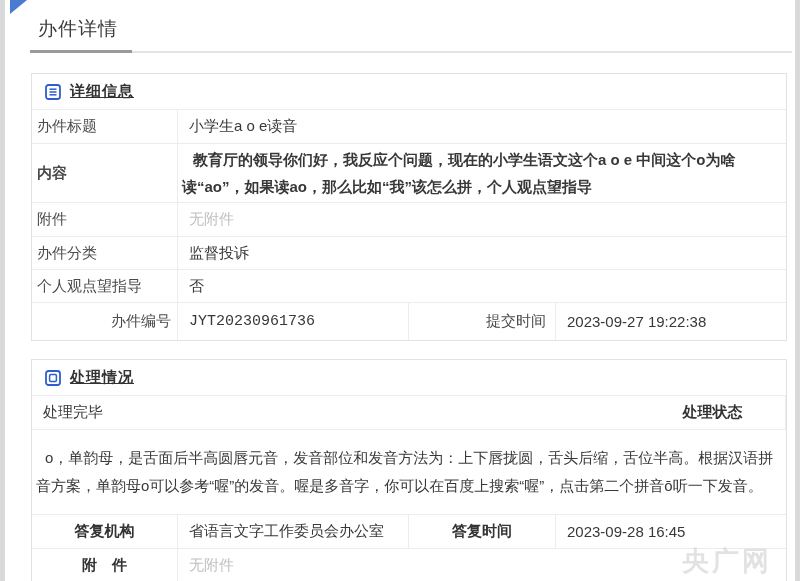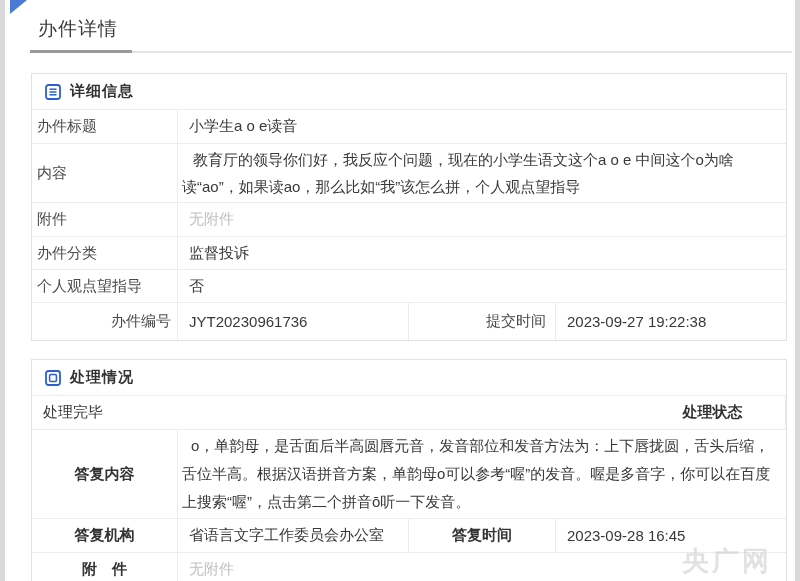--- a/index.html
+++ b/index.html
@@ -46,20 +46,21 @@
     margin:20px 0 0 26px;
     width:756px;
     border:1px solid #e2e2e2;
     background:#fff;
   }
   .panel-2 { margin-top:18px; }
   .panel-header {
     display:flex; align-items:center;
     height:35px;
     padding-left:13px;
+    text-decoration:underline;
   }
   .panel-header .icon { width:16px; height:16px; margin-right:9px; }
   .panel-title { font-size:15px; font-weight:bold; color:#333; letter-spacing:1px; }
 
   .row {
     display:flex;
     border-top:1px solid #ececec;
     align-items:stretch;
     font-size:15px;
   }
@@ -67,21 +68,21 @@
   .cell-label {
     width:146px; flex:0 0 146px;
     padding-left:5px;
     color:#4a4a4a;
     border-right:1px solid #ececec;
   }
   .cell-value { flex:1 1 auto; padding-left:11px; color:#383838; }
   .h34 { min-height:34px; }
   .h33 { min-height:33px; }
   .h38 { min-height:38px; }
-  .h55 { min-height:55px; }
+  .h55 { min-height:55px;font-weight:bold; }
   .h85 { min-height:85px; }
 
   .cell-label-right { justify-content:flex-end; padding-right:6px; padding-left:0; }
   .cell-mid-label {
     width:148px; flex:0 0 148px;
     justify-content:flex-end;
     padding-right:9px;
     color:#4a4a4a;
     border-left:1px solid #ececec;
     border-right:1px solid #ececec;
@@ -162,21 +163,21 @@
       <div class="cell cell-value">监督投诉</div>
     </div>
 
     <div class="row h33">
       <div class="cell cell-label">个人观点望指导</div>
       <div class="cell cell-value">否</div>
     </div>
 
     <div class="row h38">
       <div class="cell cell-label cell-label-right">办件编号</div>
-      <div class="cell cell-value" style="flex:0 0 230px;width:230px;">JYT20230961736</div>
+      <div class="cell cell-value" style="flex:0 0 230px;width:230px;font-family:Liberation Mono, monospace;">JYT20230961736</div>
       <div class="cell cell-mid-label">提交时间</div>
       <div class="cell cell-value cell-value-narrow">2023-09-27 19:22:38</div>
     </div>
   </div>
 
   <div class="panel panel-2 p2">
     <div class="panel-header">
       <span class="icon">
         <svg width="16" height="16" viewBox="0 0 16 16">
           <rect x="1" y="1" width="14" height="14" rx="2.5" fill="none" stroke="#2d5fd0" stroke-width="1.8"></rect>
@@ -185,21 +186,20 @@
       </span>
       <span class="panel-title">处理情况</span>
     </div>
 
     <div class="row h34">
       <div class="cell cell-value">处理完毕</div>
       <div class="cell cell-label">处理状态</div>
     </div>
 
     <div class="row h85">
-      <div class="cell cell-label">答复内容</div>
       <div class="cell cell-value" style="padding:0;">
         <span class="para para-reply">o，单韵母，是舌面后半高圆唇元音，发音部位和发音方法为：上下唇拢圆，舌头后缩，舌位半高。根据汉语拼音方案，单韵母o可以参考“喔”的发音。喔是多音字，你可以在百度上搜索“喔”，点击第二个拼音ō听一下发音。</span>
       </div>
     </div>
 
     <div class="row h34">
       <div class="cell cell-label">答复机构</div>
       <div class="cell cell-value" style="flex:0 0 230px;width:230px;">省语言文字工作委员会办公室</div>
       <div class="cell cell-mid-label">答复时间</div>
       <div class="cell cell-value cell-value-narrow">2023-09-28 16:45</div>

